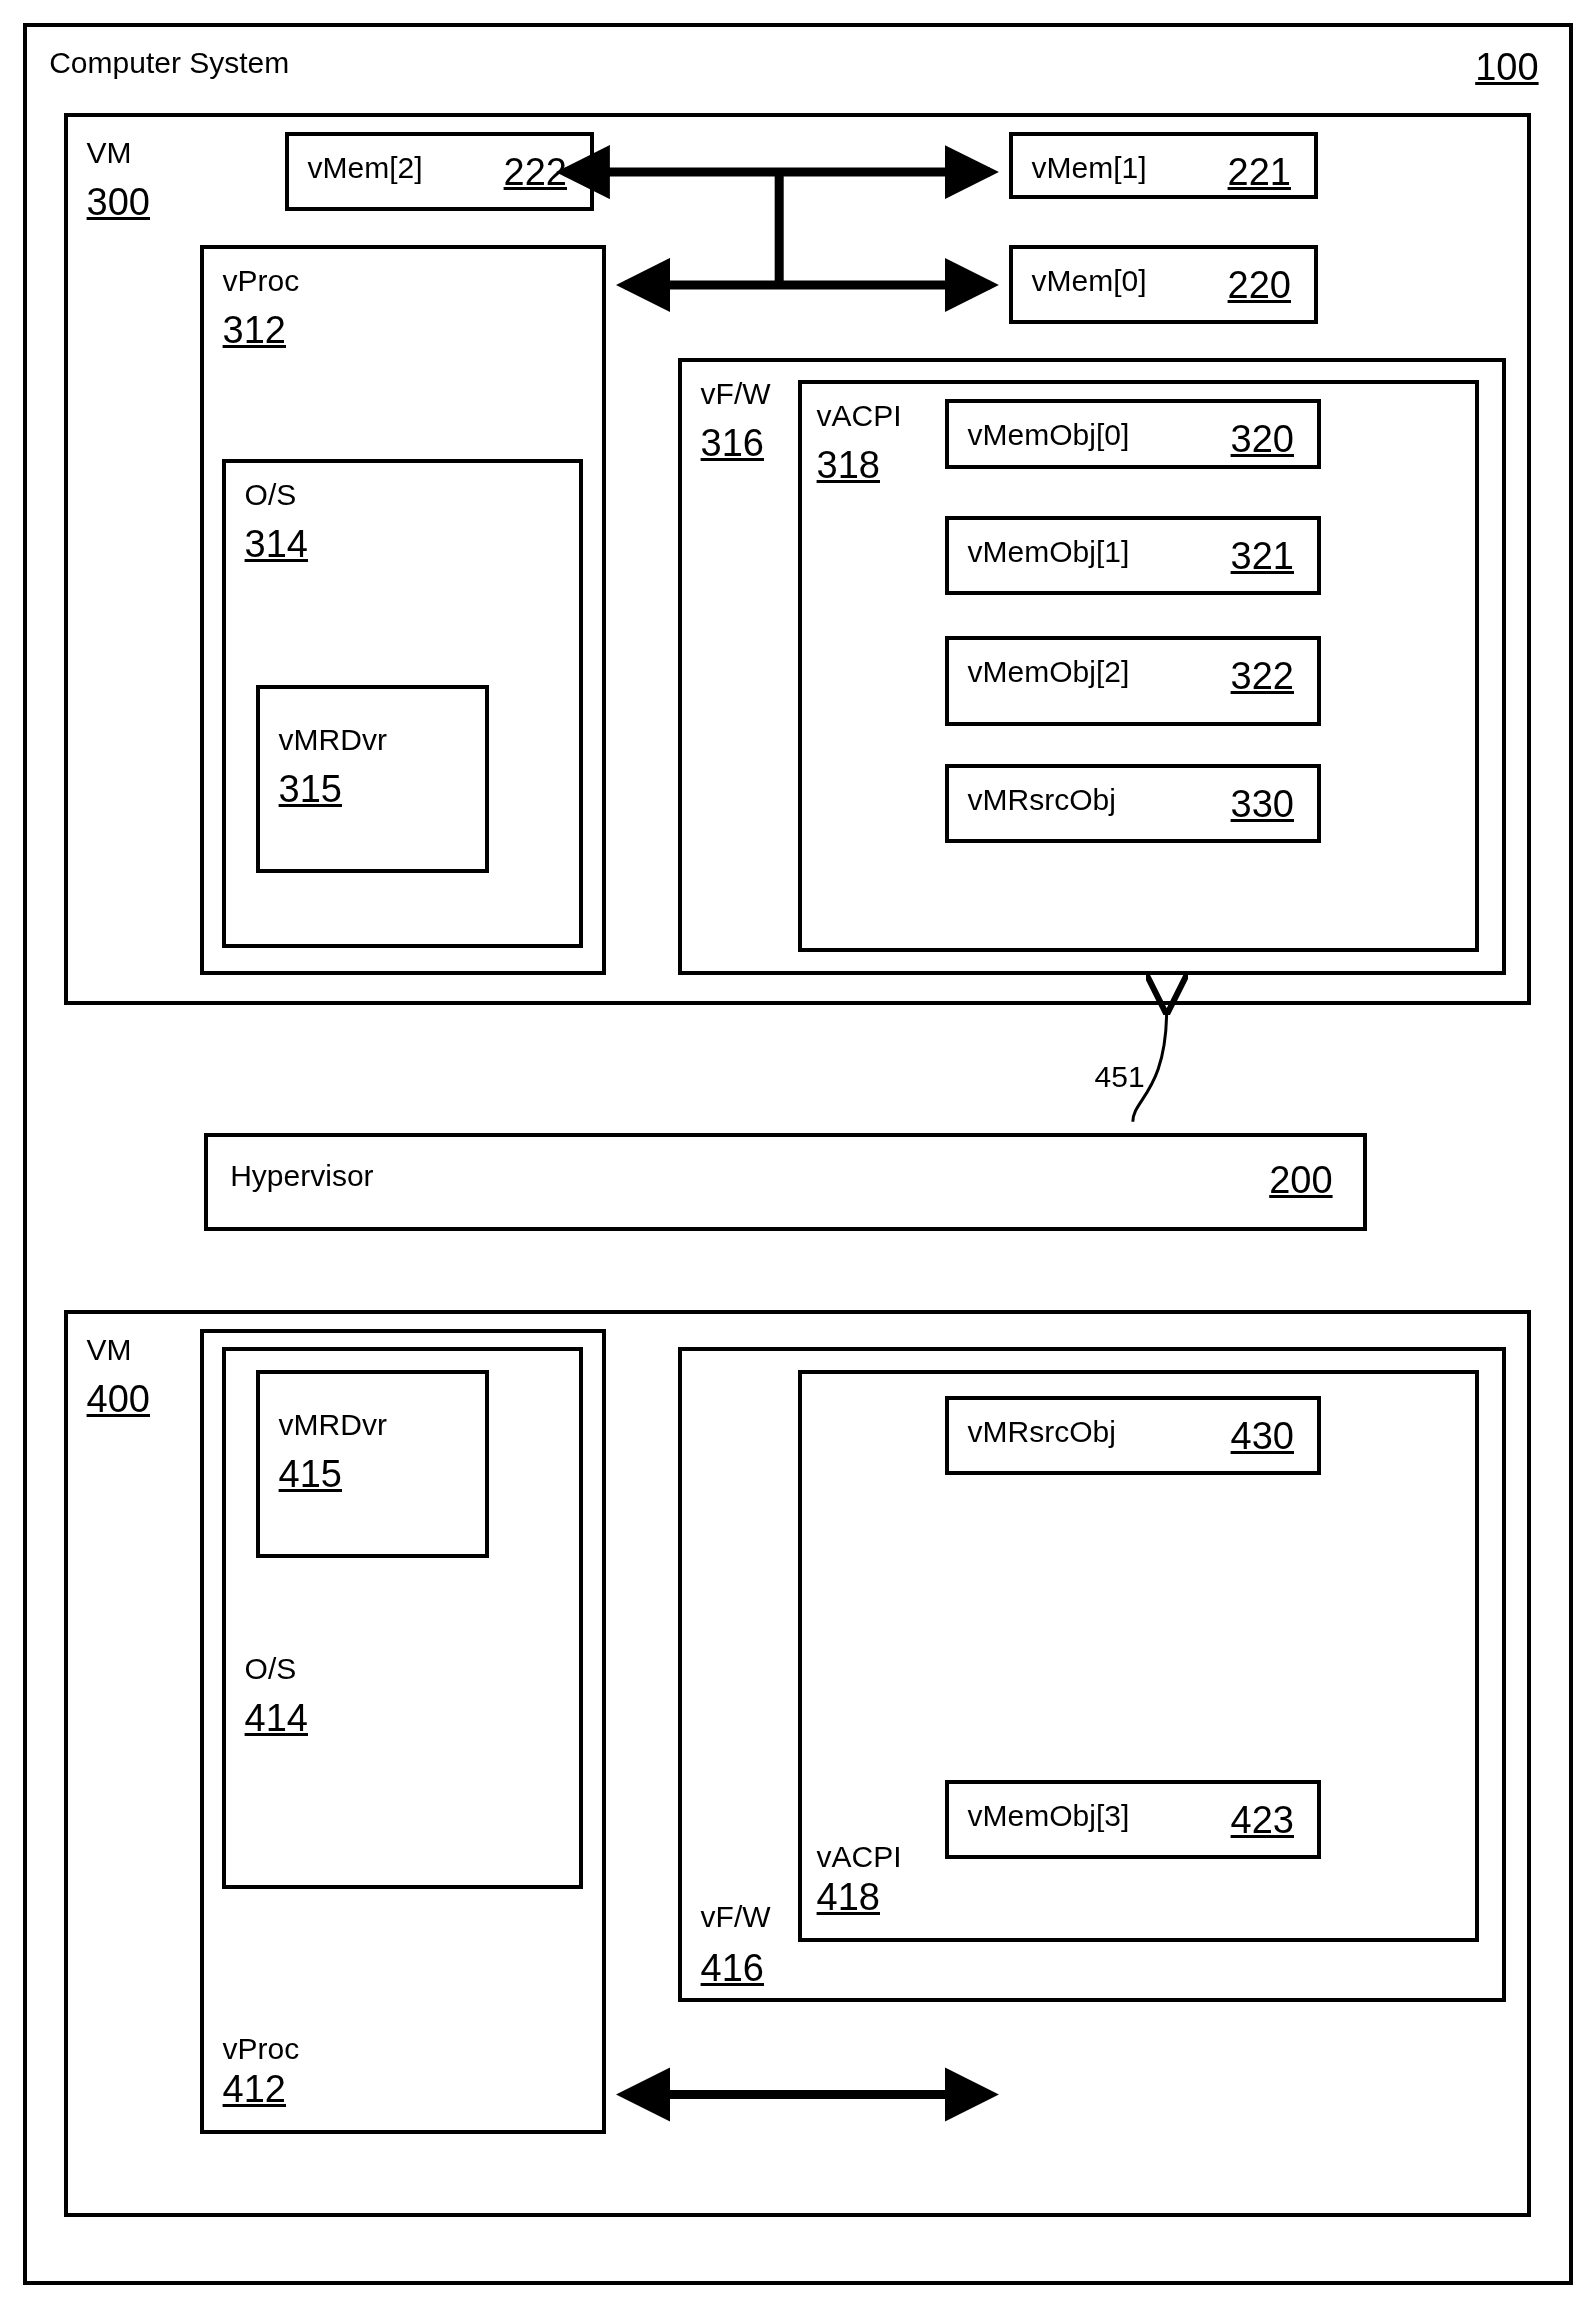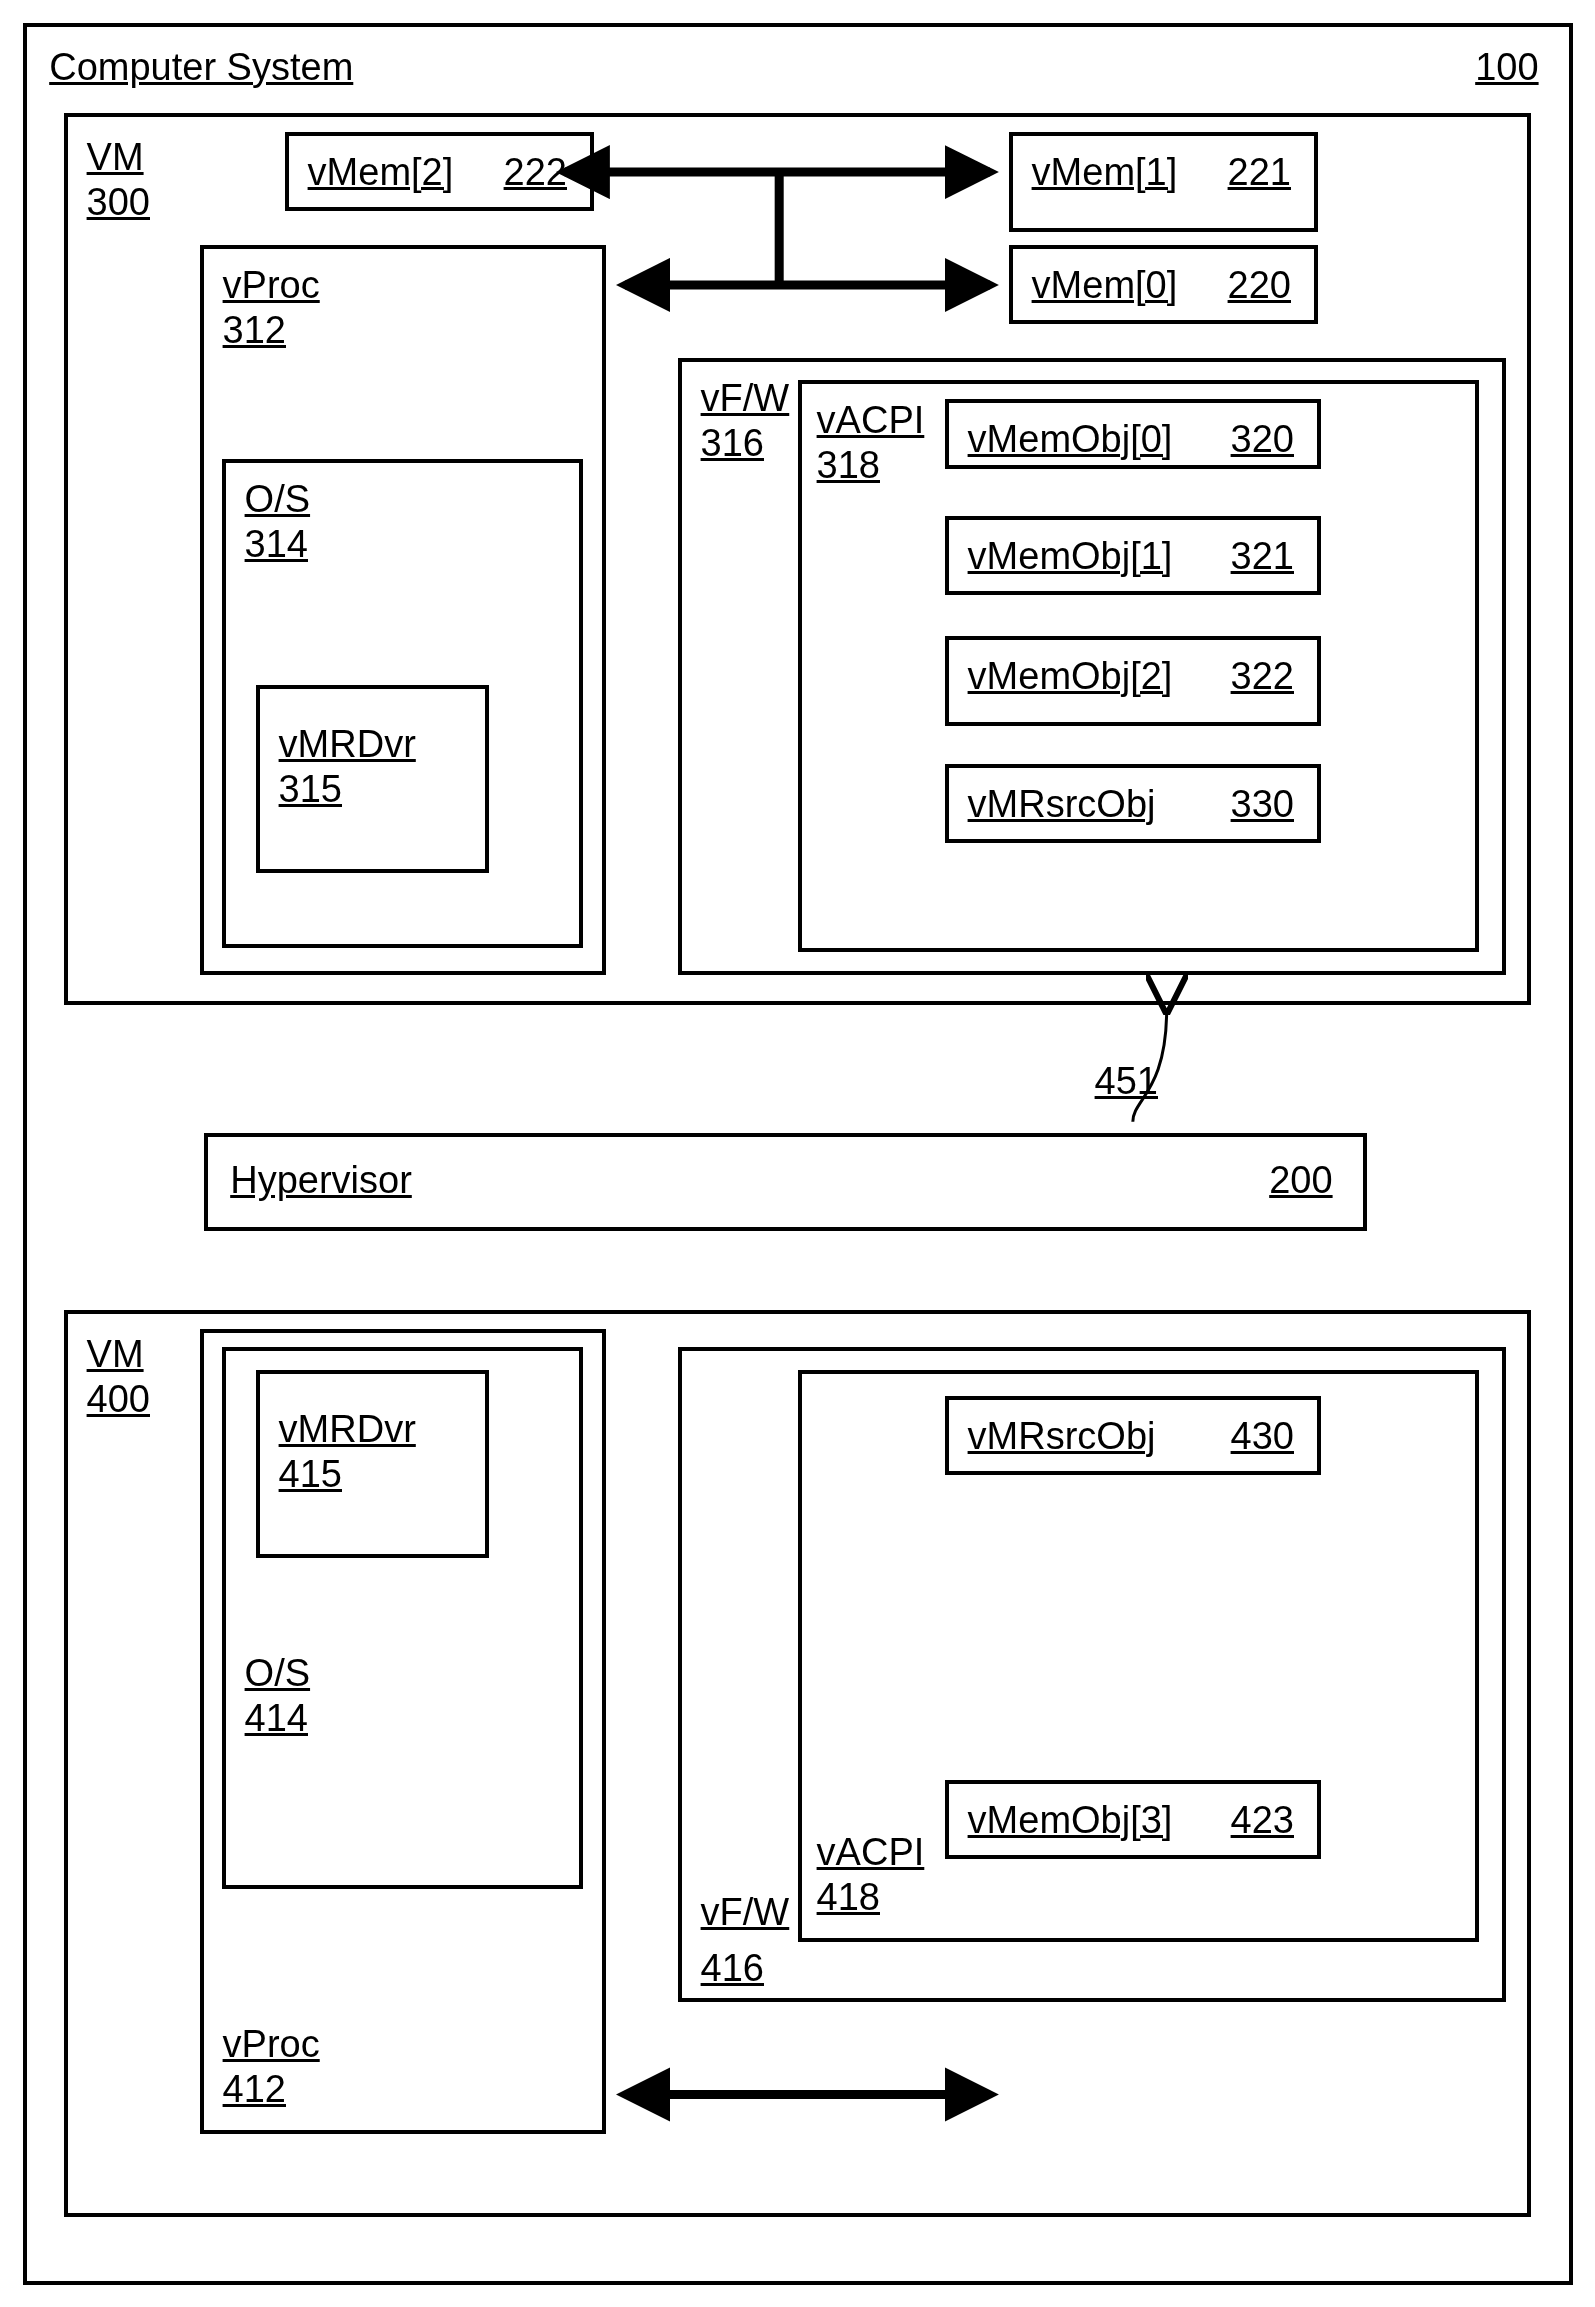--- a/index.html
+++ b/index.html
@@ -15,23 +15,22 @@
     height: 2262px;
     margin: 0 auto;
   }
   .box {
     position: absolute;
     border: 4.5px solid #000;
     background: #fff;
   }
   .label {
     position: absolute;
-    font-size: 38px;
+    font-size: 30px;
     white-space: nowrap;
-    text-decoration: underline;
   }
   .num {
     position: absolute;
     font-size: 38px;
     text-decoration: underline;
     white-space: nowrap;
   }
   svg.arrows {
     position: absolute;
     top: 0;
@@ -54,21 +53,21 @@
   <div class="box" style="left:41px; top:90px; width:1467px; height:892px;">
     <span class="label" style="left:19px; top:19px;">VM</span>
     <span class="num" style="left:19px; top:64px;">300</span>
   </div>
 
   <div class="box" style="left:214px; top:109px; width:309px; height:79px;margin-left:48px;">
     <span class="label" style="left:19px; top:15px;">vMem[2]</span>
     <span class="num" style="right:22.6px; top:15px;">222</span>
   </div>
 
-  <div class="box" style="left:986px; top:109px; width:309px; height:100px;">
+  <div class="box" style="left:986px; top:109px; width:309px; height:67px;">
     <span class="label" style="left:19px; top:15px;">vMem[1]</span>
     <span class="num" style="right:22.6px; top:15px;">221</span>
   </div>
 
   <div class="box" style="left:986px; top:222px; width:309px; height:79px;">
     <span class="label" style="left:19px; top:15px;">vMem[0]</span>
     <span class="num" style="right:22.6px; top:15px;">220</span>
   </div>
 
   <div class="box" style="left:177px; top:222px; width:406px; height:730px;">

